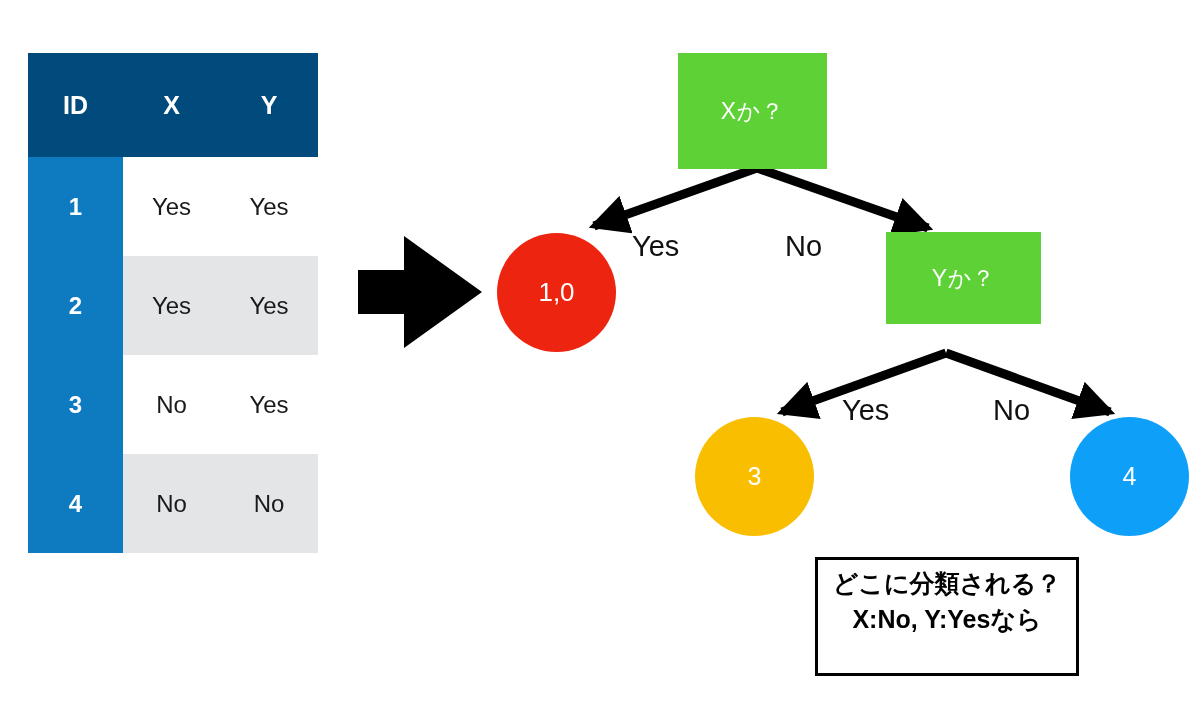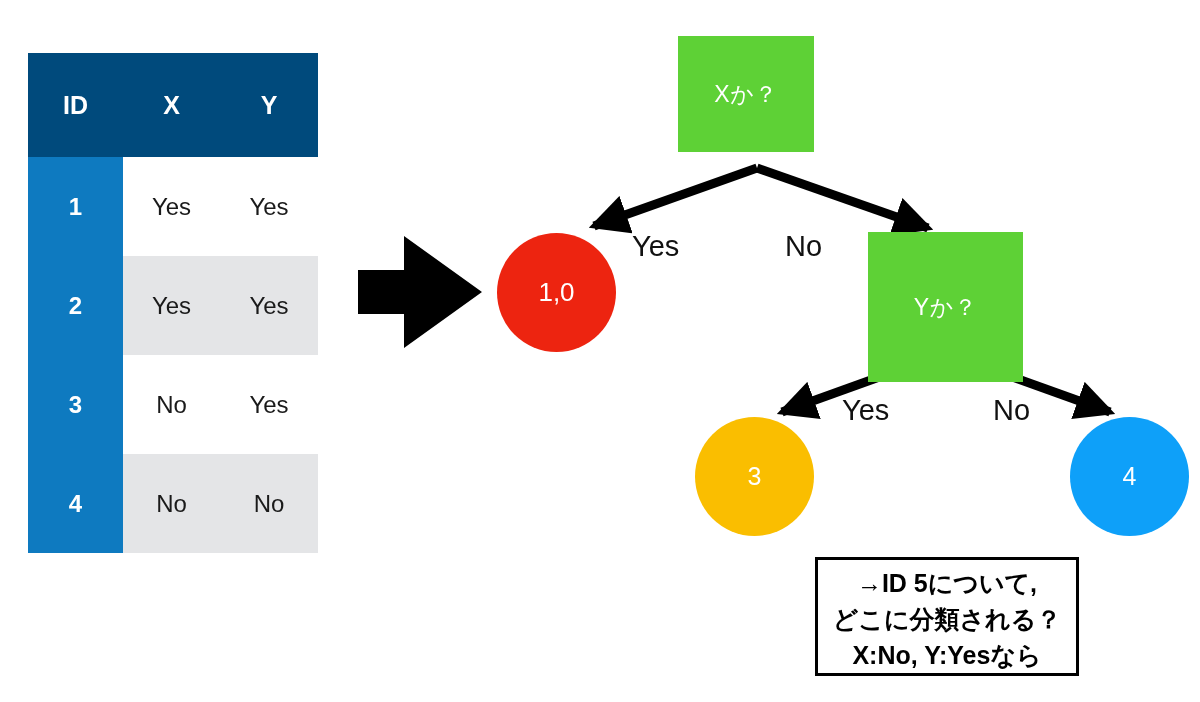--- a/index.html
+++ b/index.html
@@ -78,22 +78,22 @@
   .tree-box {
     position: absolute;
     background: #5ED136;
     color: #ffffff;
     display: flex;
     align-items: center;
     justify-content: center;
     font-size: 23px;
     letter-spacing: 0.5px;
   }
-  #node-x { left: 678px; top: 36px;  width: 136px; height: 116px; }
-  #node-y { left: 868px; top: 232px; width: 155px; height: 150px; }
+  #node-x { left: 678px; top: 53px;  width: 149px; height: 116px; }
+  #node-y { left: 886px; top: 232px; width: 155px; height: 92px; }
 
   .tree-circle {
     position: absolute;
     border-radius: 50%;
     display: flex;
     align-items: center;
     justify-content: center;
     color: #ffffff;
   }
   #leaf-12 {
@@ -216,18 +216,17 @@
   <div class="tree-circle" id="leaf-12">1,0</div>
   <div class="tree-circle" id="leaf-3">3</div>
   <div class="tree-circle" id="leaf-4">4</div>
 
   <div class="edge-label" id="label-yes-1">Yes</div>
   <div class="edge-label" id="label-no-1">No</div>
   <div class="edge-label" id="label-yes-2">Yes</div>
   <div class="edge-label" id="label-no-2">No</div>
 
   <div id="question-note">
-    <div class="note-line">→ID 5について,</div>
     <div class="note-line">どこに分類される？</div>
     <div class="note-line">X:No, Y:Yesなら</div>
   </div>
 
 </div>
 
 </body></html>

